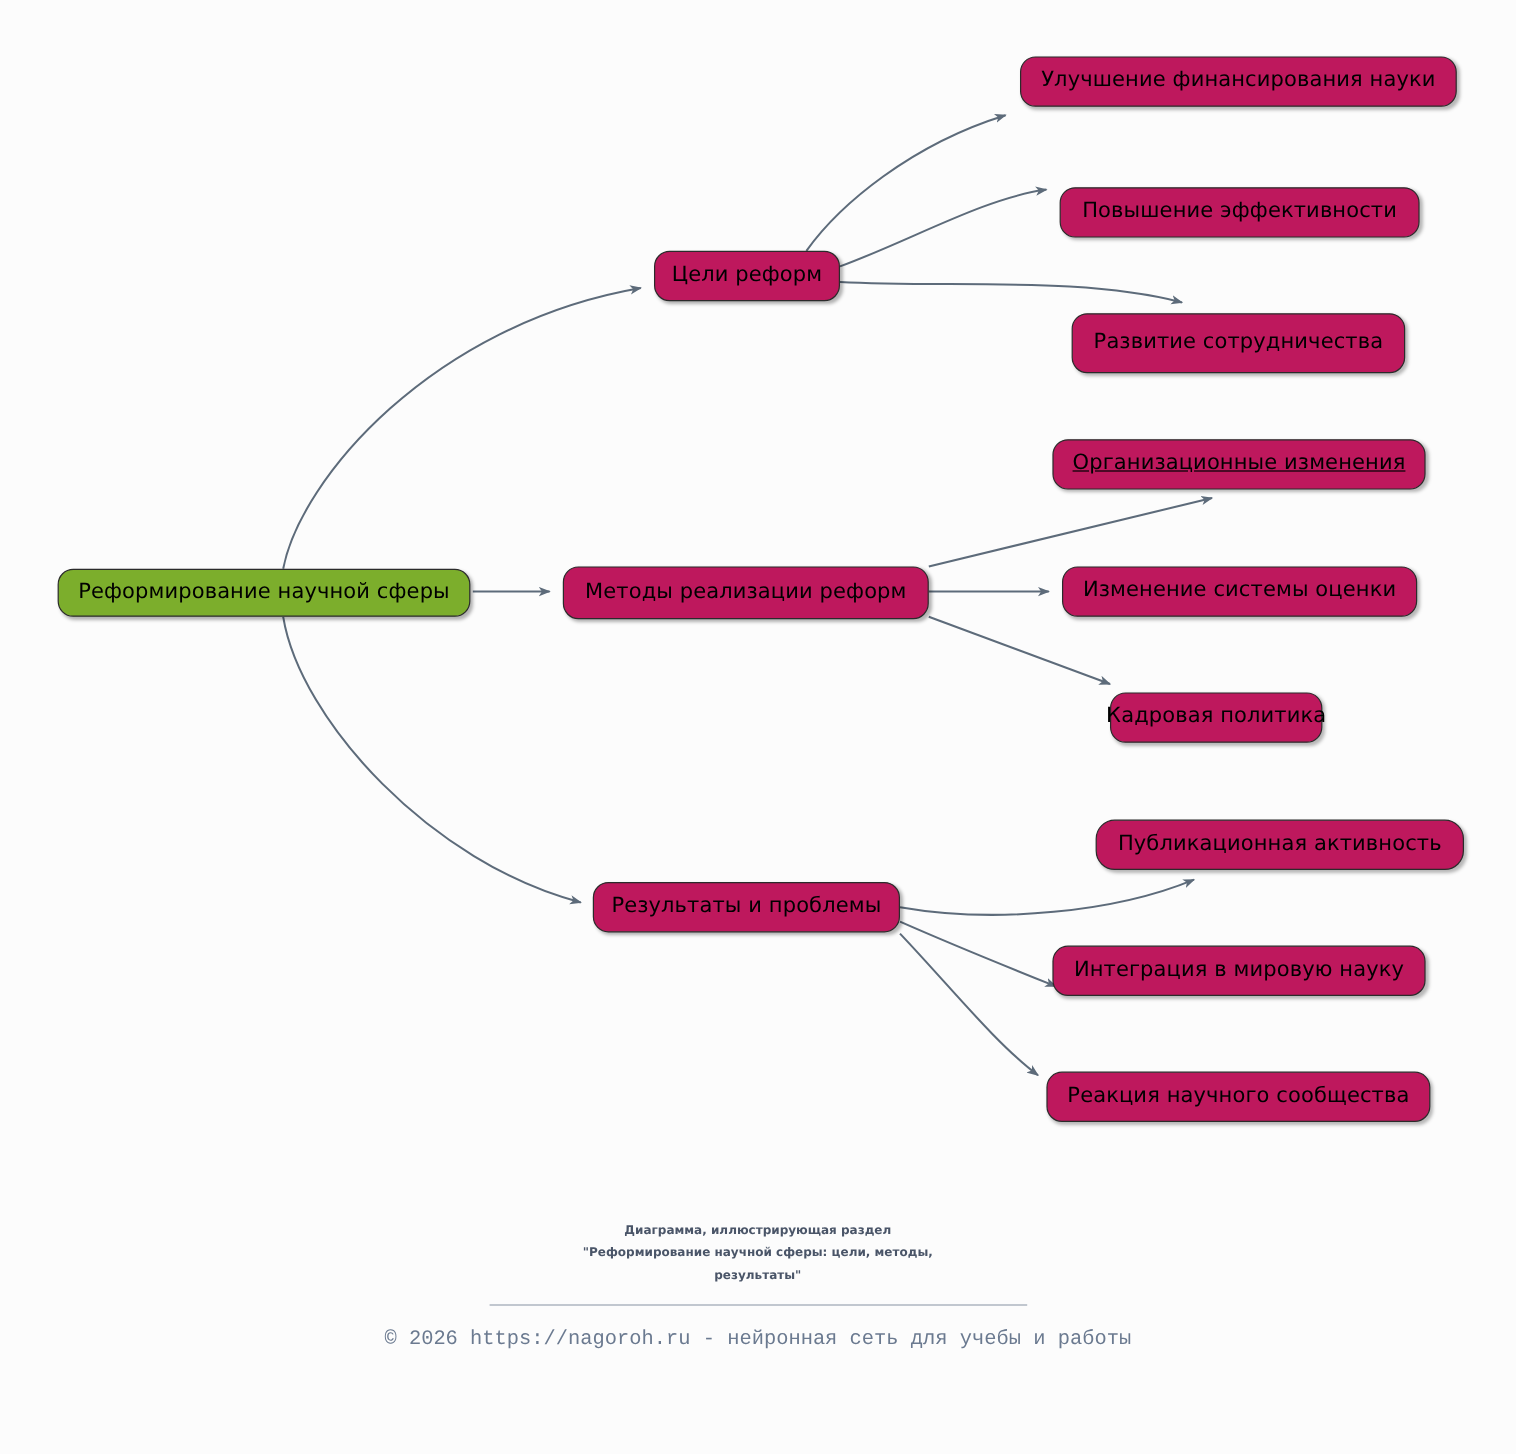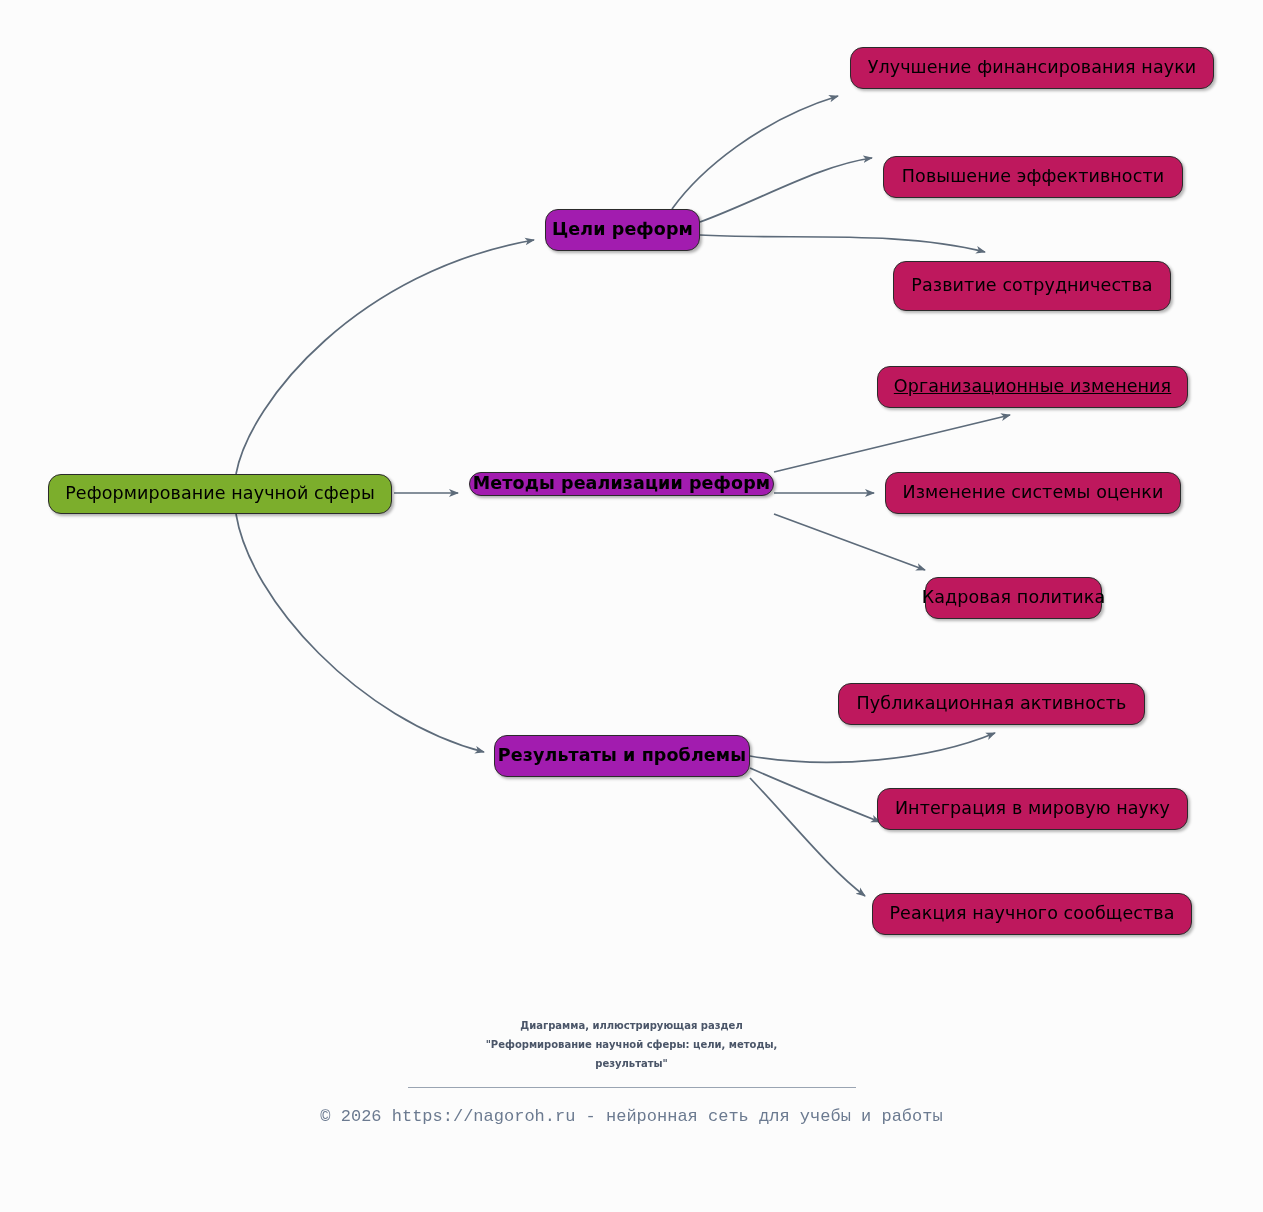--- a/index.html
+++ b/index.html
@@ -41,24 +41,23 @@
     line-height: 1;
     color: #000000;
     letter-spacing: 0.1px;
   }
   .node-root {
     background: #7cae2c;
     border: 1.6px solid #2b2b2b;
     box-shadow: 2px 2px 3px rgba(0,0,0,0.30);
   }
   .node-branch {
-    background: #a21caf;
+    background: #be185d;
     border: 1.6px solid #2b2b2b;
     box-shadow: 2px 2px 3px rgba(0,0,0,0.30);
-    font-weight: bold;
   }
   .node-leaf {
     background: #be185d;
     border: 1.5px solid #2b2b2b;
     box-shadow: 2px 2px 3px rgba(0,0,0,0.28);
   }
   #caption-block {
     position: absolute;
     left: 0;
     top: 1016px;
@@ -123,37 +122,37 @@
   <div class="node node-leaf" style="left: 850px; top: 47px; width: 364px; height: 42px;">
     <span>Улучшение финансирования науки</span>
   </div>
   <div class="node node-leaf" style="left: 883px; top: 156px; width: 300px; height: 42px;">
     <span>Повышение эффективности</span>
   </div>
   <div class="node node-leaf" style="left: 893px; top: 261px; width: 278px; height: 50px;">
     <span>Развитие сотрудничества</span>
   </div>
 
-  <div class="node node-branch" style="left: 469px; top: 472px; width: 305px; height: 24px;">
+  <div class="node node-branch" style="left: 469px; top: 472px; width: 305px; height: 44px;">
     <span>Методы реализации реформ</span>
   </div>
   <div class="node node-leaf" style="left: 877px; top: 366px; width: 311px; height: 42px; text-decoration: underline;">
     <span>Организационные изменения</span>
   </div>
   <div class="node node-leaf" style="left: 885px; top: 472px; width: 296px; height: 42px;">
     <span>Изменение системы оценки</span>
   </div>
   <div class="node node-leaf" style="left: 925px; top: 577px; width: 177px; height: 42px;">
     <span>Кадровая политика</span>
   </div>
 
   <div class="node node-branch" style="left: 494px; top: 735px; width: 256px; height: 42px;">
     <span>Результаты и проблемы</span>
   </div>
-  <div class="node node-leaf" style="left: 838px; top: 683px; width: 307px; height: 42px;">
+  <div class="node node-leaf" style="left: 913px; top: 683px; width: 307px; height: 42px; border-radius: 16px;">
     <span>Публикационная активность</span>
   </div>
   <div class="node node-leaf" style="left: 877px; top: 788px; width: 311px; height: 42px;">
     <span>Интеграция в мировую науку</span>
   </div>
   <div class="node node-leaf" style="left: 872px; top: 893px; width: 320px; height: 42px;">
     <span>Реакция научного сообщества</span>
   </div>
 
 </div>

